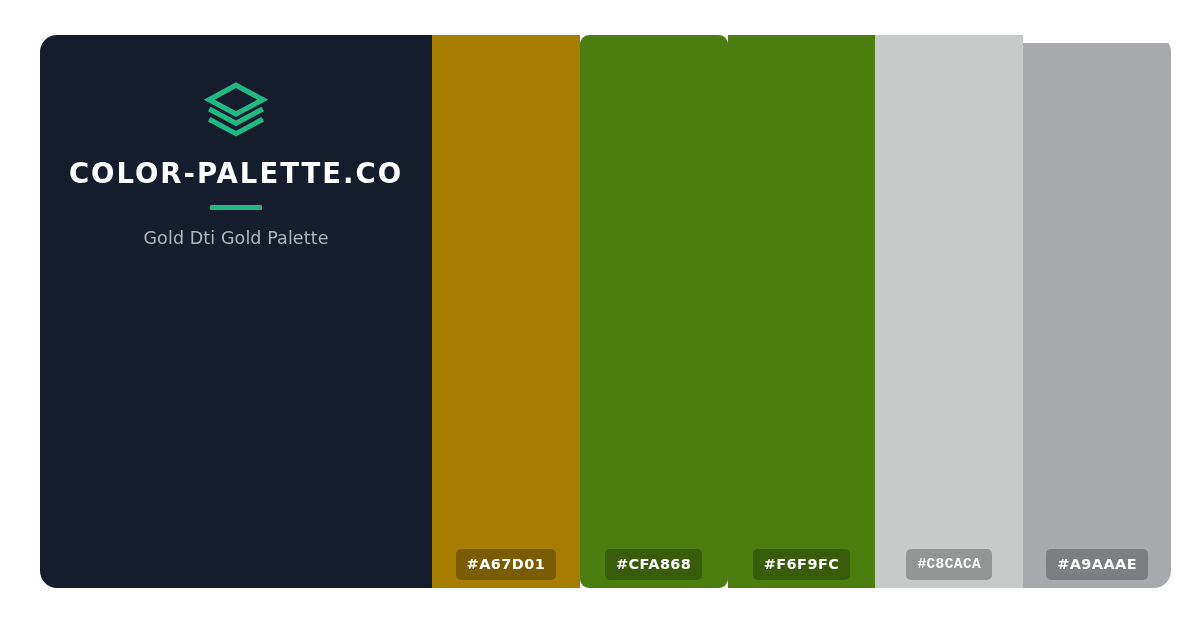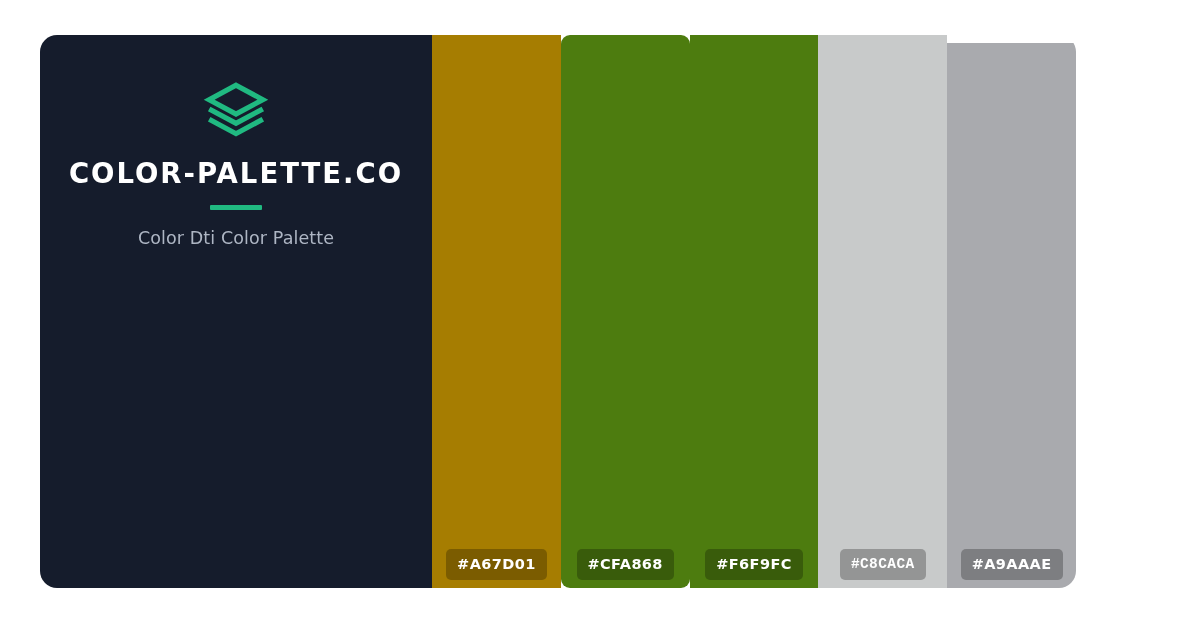--- a/index.html
+++ b/index.html
@@ -21,21 +21,21 @@
     width: 1200px;
     height: 630px;
     background: #ffffff;
   }
 
   
   .palette-card {
     position: absolute;
     left: 40px;
     top: 35px;
-    width: 1036px;
+    width: 1131px;
     height: 553px;
     border-radius: 17px;
     overflow: hidden;
     display: flex;
     flex-direction: row;
   }
 
   
   .brand-panel {
     position: relative;
@@ -145,21 +145,21 @@
             <polyline points="6,30 32,44 58,30"></polyline>
             <polyline points="6,40 32,54 58,40"></polyline>
           </g>
         </svg>
       </span>
 
       <h1 class="brand-title" style="color: rgb(255, 255, 255);">COLOR-PALETTE.CO</h1>
 
       <div class="accent-bar" style="background-color: rgb(32, 185, 129);"></div>
 
-      <div class="brand-subtitle" style="color: rgb(174, 182, 196);">Color Dti Color Palette</div>
+      <div class="brand-subtitle" style="color: rgb(174, 182, 196);">Gold Dti Gold Palette</div>
 
     </div>
 
     <div class="swatch-strip">
 
       <div class="swatch" style="background-color: rgb(166, 125, 1);">
         <span class="swatch-chip">#A67D01</span>
       </div>
 
       <div class="swatch" style="background-color: #4d7c0f; border-radius: 9px;">

